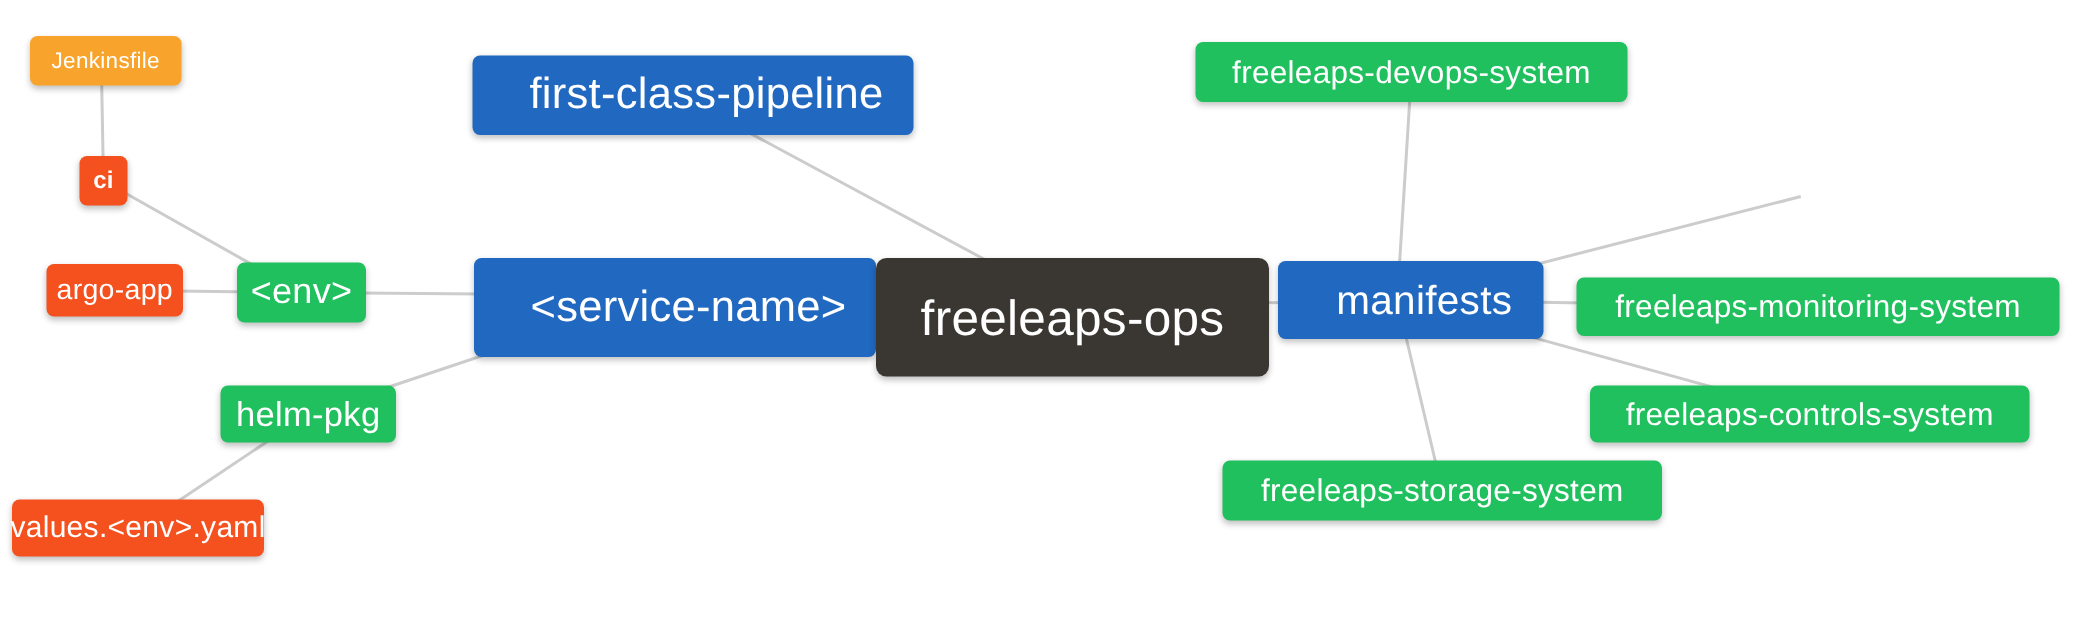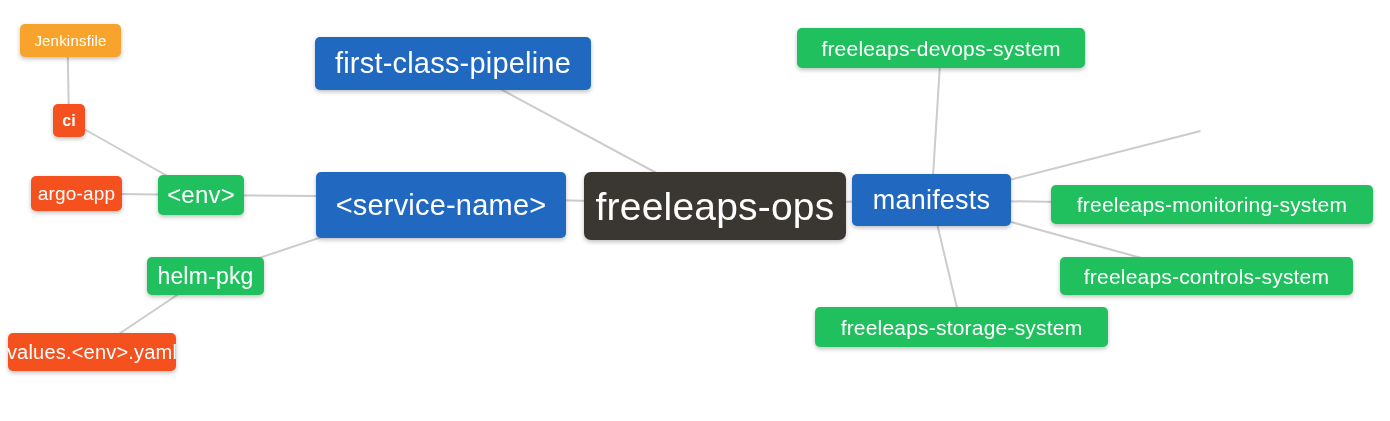--- a/index.html
+++ b/index.html
@@ -22,21 +22,21 @@
     align-items: center;
     justify-content: center;
     color: #ffffff;
     border-radius: 5px;
     box-shadow: 0 2px 4px rgba(0,0,0,0.25);
     white-space: nowrap;
     cursor: default;
     line-height: 1;
     letter-spacing: 0.2px;
   }
-  .c-blue   { background: var(--blue,   #2068c0); }
+  .c-blue   { background: var(--blue,   #2068c0); padding-left: 18px; }
   .c-green  { background: var(--green,  #21c05e); }
   .c-orange { background: var(--orange, #f8a42c); }
   .c-red    { background: var(--red,    #f4511e); }
   .c-dark   { background: var(--dark,   #3a3632); border-radius: 7px; }
   .bold { font-weight: bold; }
 </style>
 </head>
 <body>
 
 <div id="canvas">
@@ -67,21 +67,21 @@
   <div class="node c-green" style="left:158px; top:175px; width:86px;  height:40px; font-size:24px">&lt;env&gt;</div>
 
   <div class="node c-green" style="left:147px; top:257px; width:117px; height:38px; font-size:23px">helm-pkg</div>
 
   <div class="node c-red" style="left:8px;   top:333px; width:168px; height:38px; font-size:20px">values.&lt;env&gt;.yaml</div>
 
   <div class="node c-blue" style="left:315px; top:37px;  width:276px; height:53px; font-size:29px">first-class-pipeline</div>
 
   <div class="node c-blue" style="left:316px; top:172px; width:250px; height:66px; font-size:29px">&lt;service-name&gt;</div>
 
-  <div class="node c-dark" style="left:584px; top:172px; width:262px; height:68px; font-size:39px">freeleaps-ops</div>
+  <div class="node c-dark" style="left:584px; top:172px; width:262px; height:79px; font-size:33px">freeleaps-ops</div>
 
   <div class="node c-blue" style="left:852px; top:174px; width:159px; height:52px; font-size:27px">manifests</div>
 
   <div class="node c-green" style="left:797px; top:28px;  width:288px; height:40px; font-size:21px">freeleaps-devops-system</div>
 
 
   <div class="node c-green" style="left:1051px;top:185px; width:322px; height:39px; font-size:21px">freeleaps-monitoring-system</div>
 
   <div class="node c-green" style="left:1060px;top:257px; width:293px; height:38px; font-size:21px">freeleaps-controls-system</div>
 

